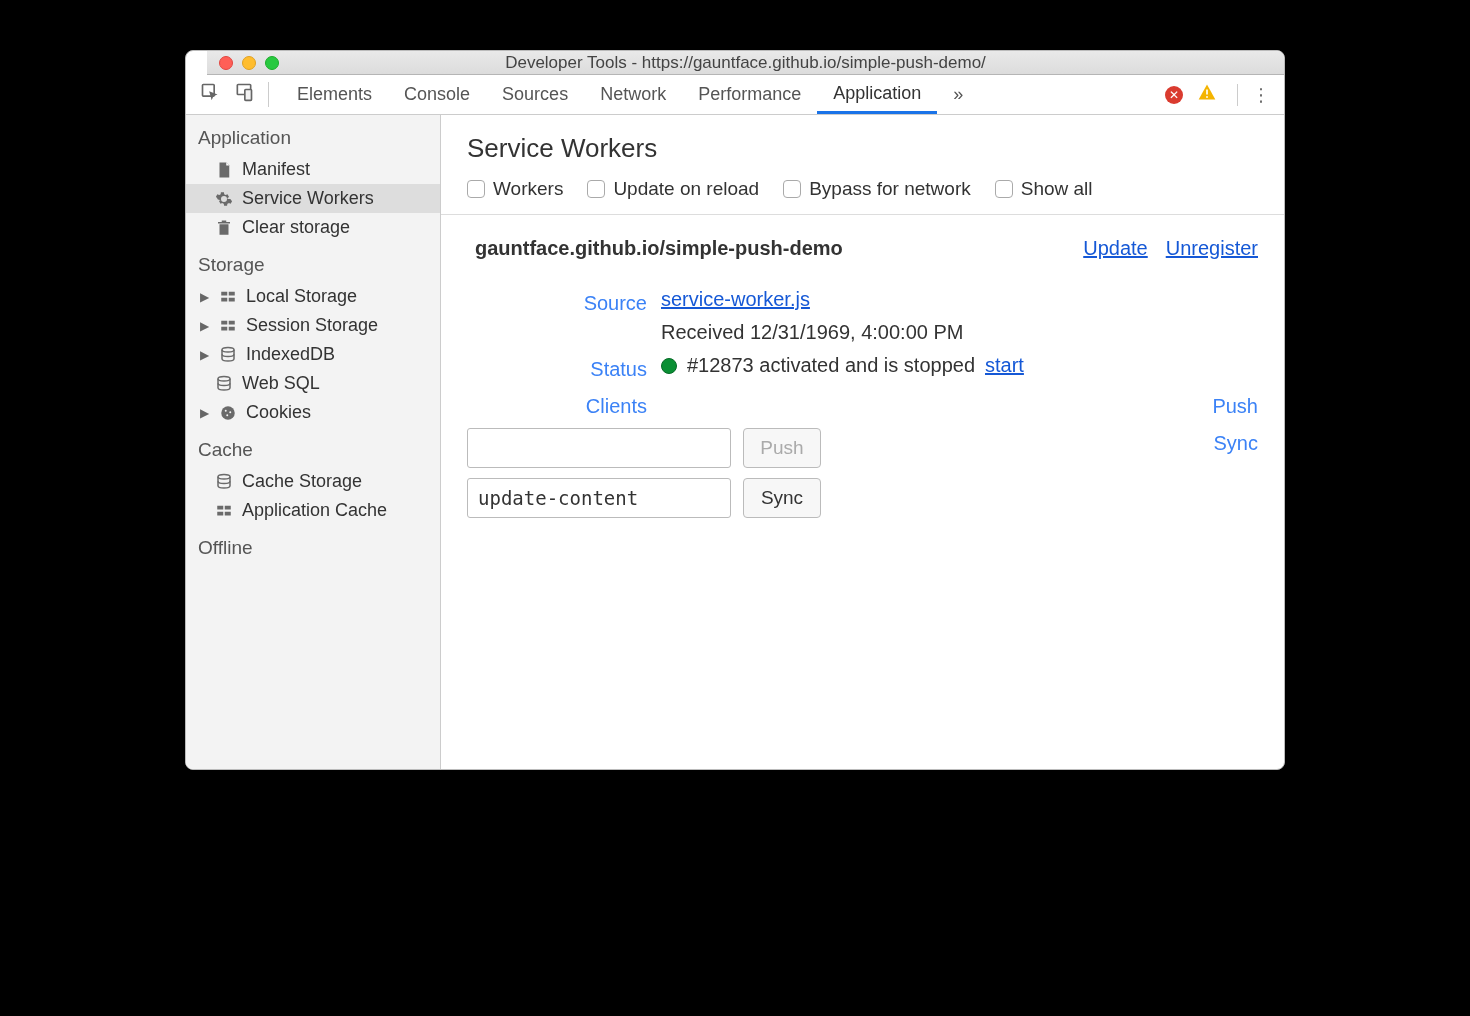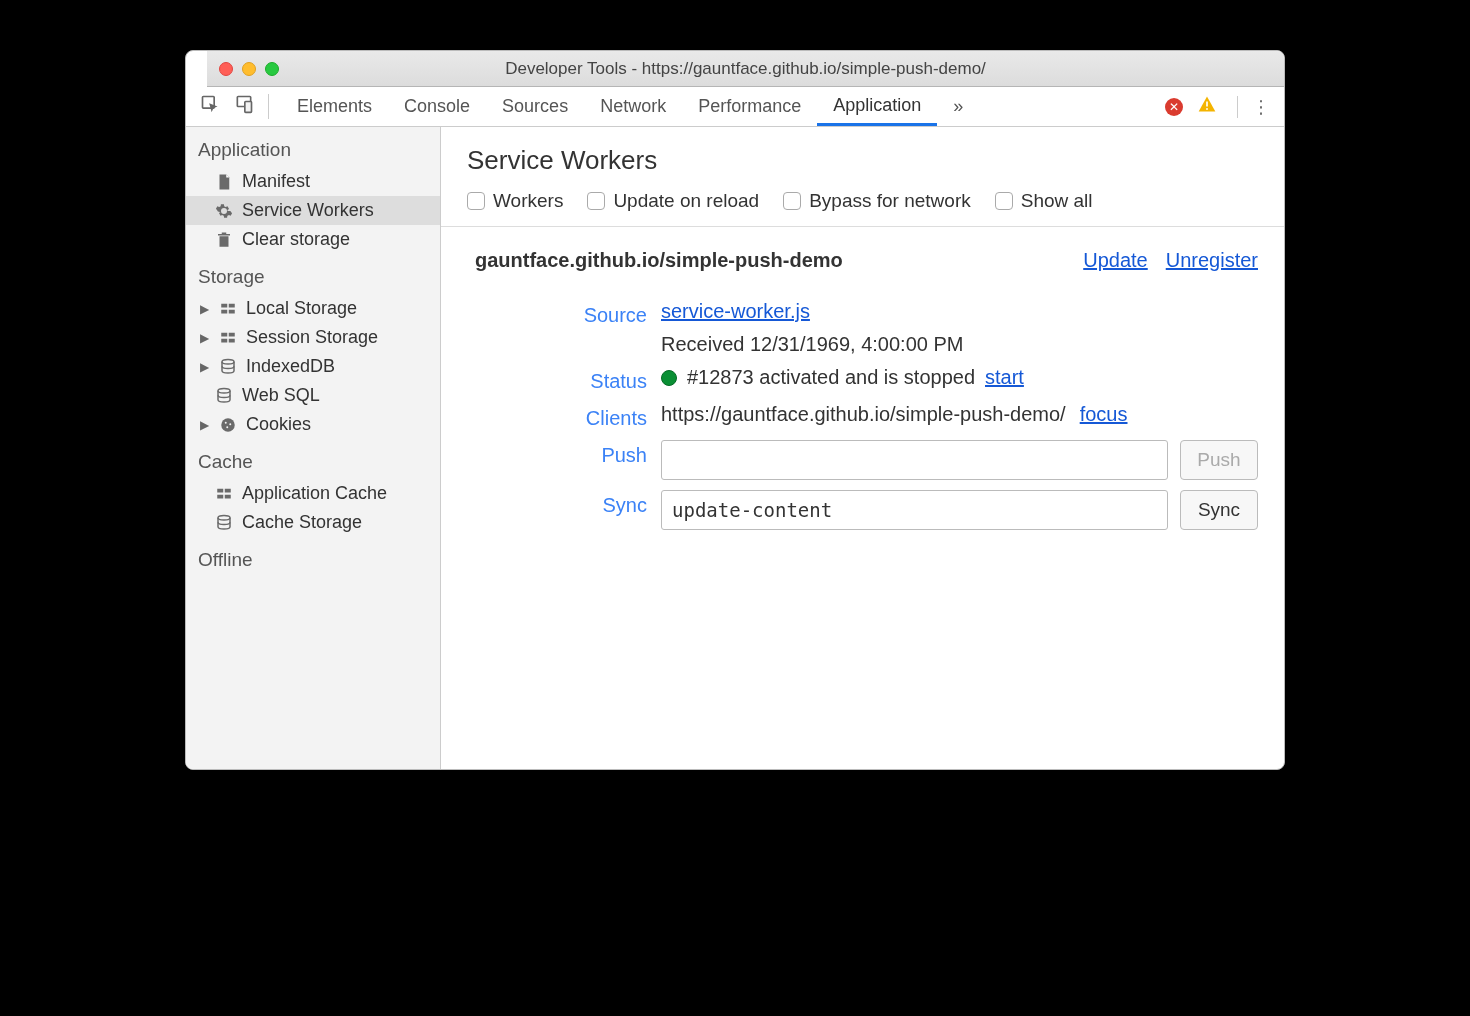--- a/index.html
+++ b/index.html
@@ -19,21 +19,21 @@
     background: #fff;
     border-radius: 8px;
     box-shadow: 0 20px 60px rgba(0,0,0,0.6);
     display: flex;
     flex-direction: column;
     overflow: hidden;
     border: 1px solid #bbb;
   }
   
   .titlebar {
-    height: 36px;
+    height: 24px;
     background: linear-gradient(#e9e9e9,#dcdcdc);
     border-bottom: 1px solid #b5b5b5;
     display: flex;
     align-items: center;
     padding: 0 12px;
     position: relative;
     margin-left: 21px;
   }
   .traffic { display: flex; gap: 9px; }
   .dot { width: 14px; height: 14px; border-radius: 50%; }
@@ -251,38 +251,38 @@
               <circle cx="15" cy="11" r="1.3" fill="#f3f3f3"></circle>
               <circle cx="11" cy="15" r="1.3" fill="#f3f3f3"></circle>
             </svg>
           </span>
         <span>Cookies</span>
       </div>
 
       <div class="side-section-title">Cache</div>
       <div class="side-item">
         <span class="ico">
+            <svg viewBox="0 0 24 24" fill="none" stroke="#6a6a6a" stroke-width="2">
+              <ellipse cx="12" cy="5" rx="8" ry="3"></ellipse>
+              <path d="M4 5v6c0 1.7 3.6 3 8 3s8-1.3 8-3V5"></path>
+              <path d="M4 11v6c0 1.7 3.6 3 8 3s8-1.3 8-3v-6"></path>
+            </svg>
+          </span>
+        <span>Cache Storage</span>
+      </div>
+      <div class="side-item">
+        <span class="ico">
             <svg viewBox="0 0 24 24" fill="#6a6a6a">
               <rect x="3" y="5" width="8" height="5"></rect>
               <rect x="13" y="5" width="8" height="5"></rect>
               <rect x="3" y="13" width="8" height="5"></rect>
               <rect x="13" y="13" width="8" height="5"></rect>
             </svg>
           </span>
         <span>Application Cache</span>
-      </div>
-      <div class="side-item">
-        <span class="ico">
-            <svg viewBox="0 0 24 24" fill="none" stroke="#6a6a6a" stroke-width="2">
-              <ellipse cx="12" cy="5" rx="8" ry="3"></ellipse>
-              <path d="M4 5v6c0 1.7 3.6 3 8 3s8-1.3 8-3V5"></path>
-              <path d="M4 11v6c0 1.7 3.6 3 8 3s8-1.3 8-3v-6"></path>
-            </svg>
-          </span>
-        <span>Cache Storage</span>
       </div>
 
       <div class="side-section-title">Offline</div>
     </div>
 
     <div class="main">
       <div class="panel-header">
         <div class="panel-title">Service Workers</div>
         <div class="check-row">
           <label class="check">
@@ -323,26 +323,20 @@
         <div class="k">Status</div>
         <div class="v">
           <div class="status-line">
             <span class="status-dot"></span>
             <span>#12873 activated and is stopped</span>
             <a class="link">start</a>
           </div>
         </div>
 
         <div class="k">Clients</div>
-        <div class="v">
-          <div class="client-line">
-            <span>https://gauntface.github.io/simple-push-demo/</span>
-            <a class="link">focus</a>
-          </div>
-        </div>
 
         <div class="k">Push</div>
         <div class="v">
           <div class="input-row">
             <input class="txt" value="" style="">
             <button class="btn" disabled="">Push</button>
           </div>
         </div>
 
         <div class="k">Sync</div>

